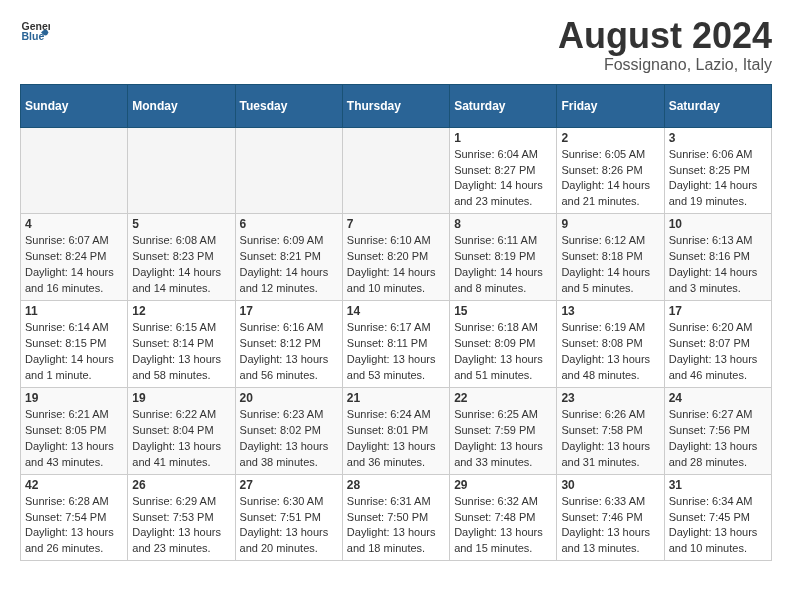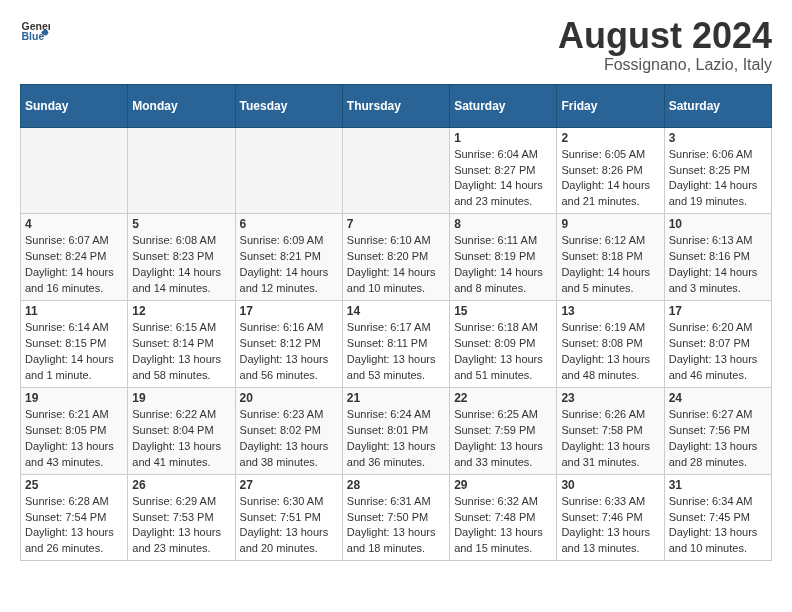--- a/index.html
+++ b/index.html
@@ -219,21 +219,21 @@
             <span class="day-number">23</span>
             <div class="day-info">Sunrise: 6:26 AM<br>Sunset: 7:58 PM<br>Daylight: 13 hours and 31 minutes.</div>
           </td>
           <td class="shaded">
             <span class="day-number">24</span>
             <div class="day-info">Sunrise: 6:27 AM<br>Sunset: 7:56 PM<br>Daylight: 13 hours and 28 minutes.</div>
           </td>
         </tr>
         <tr>
           <td>
-            <span class="day-number">25</span>
+            <span class="day-number">42</span>
             <div class="day-info">Sunrise: 6:28 AM<br>Sunset: 7:54 PM<br>Daylight: 13 hours and 26 minutes.</div>
           </td>
           <td>
             <span class="day-number">26</span>
             <div class="day-info">Sunrise: 6:29 AM<br>Sunset: 7:53 PM<br>Daylight: 13 hours and 23 minutes.</div>
           </td>
           <td>
             <span class="day-number">27</span>
             <div class="day-info">Sunrise: 6:30 AM<br>Sunset: 7:51 PM<br>Daylight: 13 hours and 20 minutes.</div>
           </td>

